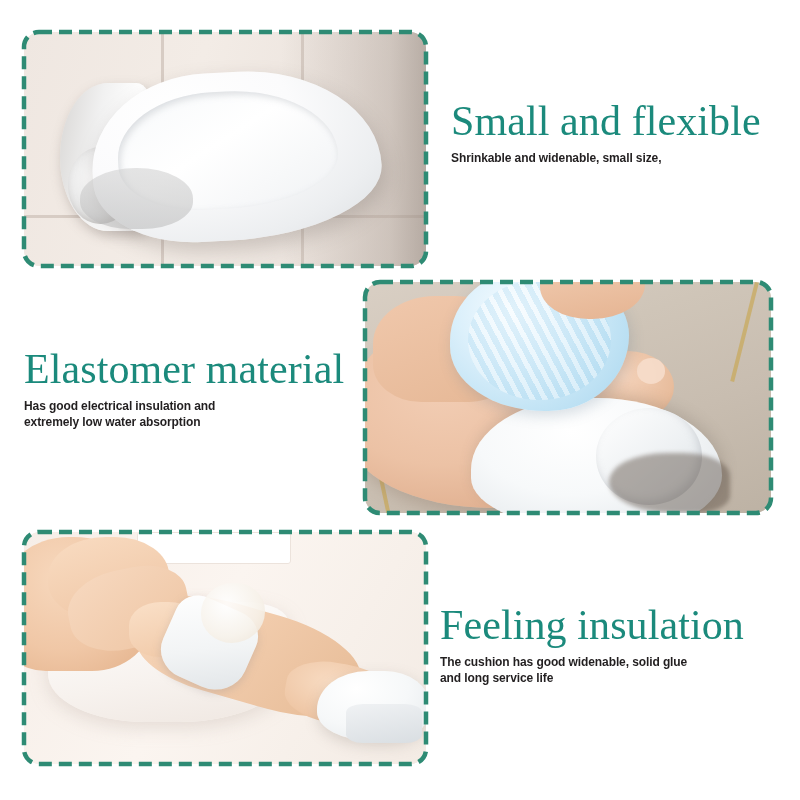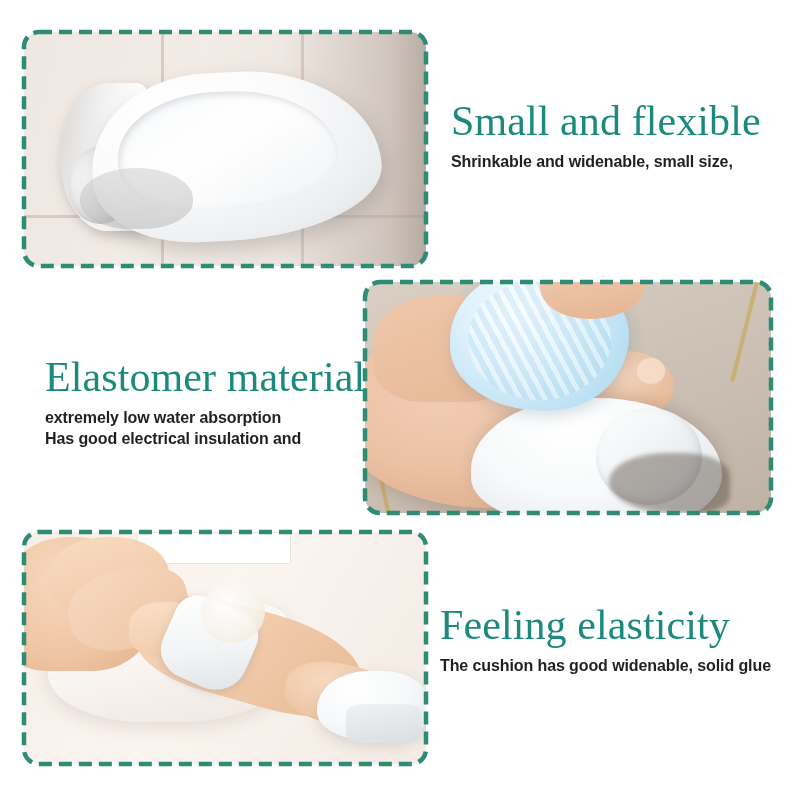--- a/index.html
+++ b/index.html
@@ -42,21 +42,21 @@
     font-family: "Liberation Serif", serif;
     font-size: 42px;
     line-height: 1.04;
     font-weight: 400;
     color: #1b8a7c;
     letter-spacing: 0.1px;
     white-space: nowrap;
   }
   .feature-desc {
     font-family: "Liberation Sans", sans-serif;
-    font-size: 16px;
+    font-size: 12px;
     line-height: 1.33;
     font-weight: bold;
     color: #221f20;
     margin-top: 7px;
     letter-spacing: -0.1px;
   }
 
   
   .tile-wall {
     position: absolute; inset: 0;
@@ -357,25 +357,25 @@
       <div class="p2-loofah"></div>
       <div class="p2-hand"></div>
     </div>
   </div>
   <div class="photo-frame" style="left:363px; top:280px; width:410px; height:235px;">
     <svg viewBox="0 0 410 235" preserveAspectRatio="none" aria-hidden="true">
       <rect x="2" y="2" width="406" height="231" rx="15" ry="15" fill="none" stroke="#2e8b74" stroke-width="4.5" stroke-dasharray="13 7" stroke-linecap="butt"></rect>
     </svg>
   </div>
 
-  <div class="feature-text" style="left:24px; top:356px; width:340px;margin-left:21px;">
+  <div class="feature-text" style="left:24px; top:348px; width:340px;">
     <div class="feature-title">Elastomer material</div>
     <div class="feature-desc">
+      <div>Has good electrical insulation and</div>
       <div>extremely low water absorption</div>
-      <div>Has good electrical insulation and</div>
     </div>
   </div>
 
   <div class="photo-panel" style="left:24px; top:532px; width:402px; height:232px;">
     <div class="photo-art">
       <div class="p3-bg"></div>
       <div class="p3-panel-top"></div>
       <div class="p3-tub"></div>
       <div class="p3-thigh"></div>
       <div class="p3-knee"></div>
@@ -389,19 +389,20 @@
       <div class="p3-step-base"></div>
     </div>
   </div>
   <div class="photo-frame" style="left:22px; top:530px; width:406px; height:236px;">
     <svg viewBox="0 0 406 236" preserveAspectRatio="none" aria-hidden="true">
       <rect x="2" y="2" width="402" height="232" rx="15" ry="15" fill="none" stroke="#2e8b74" stroke-width="4.5" stroke-dasharray="13 7" stroke-linecap="butt"></rect>
     </svg>
   </div>
 
   <div class="feature-text" style="left:440px; top:604px; width:350px;">
-    <div class="feature-title">Feeling elasticity</div>
+    <div class="feature-title">Feeling insulation</div>
     <div class="feature-desc">
       <div>The cushion has good widenable, solid glue</div>
+      <div>and long service life</div>
     </div>
   </div>
 
 </div>
 
 </body></html>

